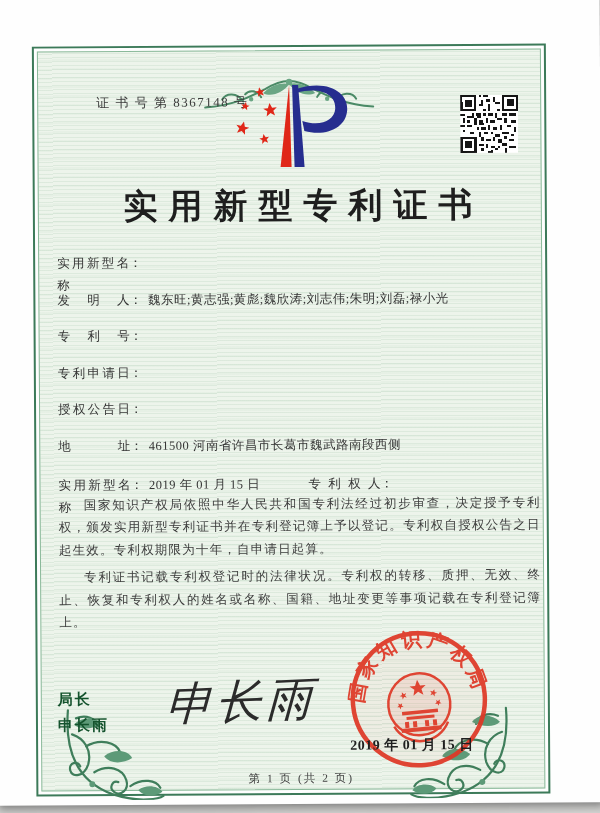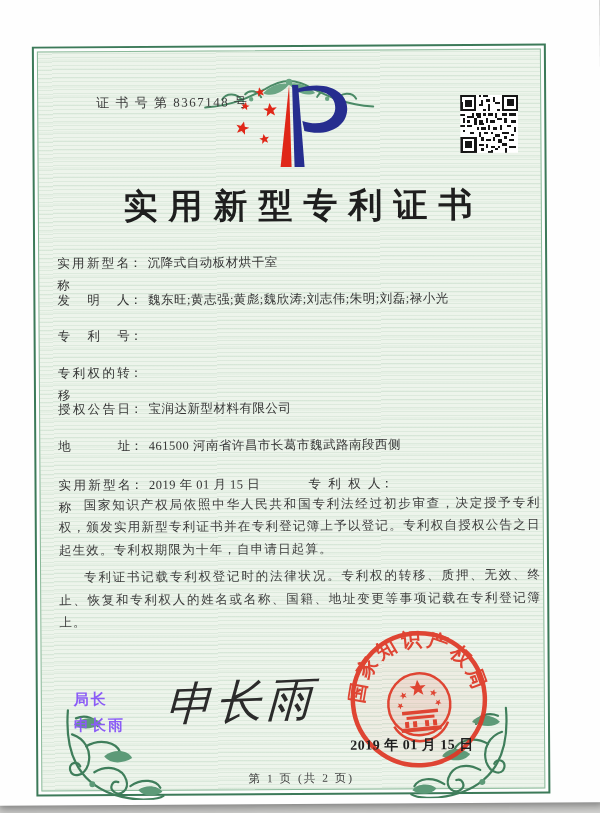--- a/index.html
+++ b/index.html
@@ -57,21 +57,21 @@
   .grant-pair.first{width:250px;}
   .glabel{display:inline-block;width:72px;text-align:justify;text-align-last:justify;}
 
   .paragraphs{
     position:absolute;left:62px;top:498px;width:482px;
     font-size:12.5px;line-height:22.4px;color:#3d3d3d;
     text-align:justify;letter-spacing:1.2px;
   }
   .paragraphs p{margin:0 0 5px 0;text-indent:2em;}
 
-  .signer{position:absolute;left:76px;top:690px;font-size:15px;font-weight:600;color:#8b5cf6;line-height:26px;letter-spacing:2px;}
+  .signer{position:absolute;left:60px;top:690px;font-size:15px;font-weight:600;color:#14532d;line-height:26px;letter-spacing:2px;}
   .signature{
     position:absolute;left:168px;top:676px;
     font-size:46px;color:#2b2b2b;font-style:italic;font-weight:500;
     transform:rotate(-2deg) skewX(-4deg);letter-spacing:4px;white-space:nowrap;
   }
 
   .seal{position:absolute;left:350px;top:634px;opacity:.93;transform:rotate(-5deg);}
   .seal-date{
     position:absolute;left:352px;top:742px;width:160px;
     font-size:14px;font-weight:700;color:#1f1f1f;letter-spacing:.5px;white-space:nowrap;
@@ -240,39 +240,37 @@
           <rect x="19" y="23" width="1" height="2"></rect>
       </g>
     </svg>
 
     <div class="title">实用新型专利证书</div>
 
     <div class="fields">
       <div class="field-row">
         <span class="flabel">实用新型名称</span>
           <span class="fcolon">：</span>
-          <span class="fvalue">沉降式自动板材烘干室</span>
       </div>
       <div class="field-row">
         <span class="flabel">发明人</span>
           <span class="fcolon">：</span>
           <span class="fvalue">魏东旺;黄志强;黄彪;魏欣涛;刘志伟;朱明;刘磊;禄小光</span>
       </div>
       <div class="field-row">
         <span class="flabel">专利号</span>
           <span class="fcolon">：</span>
       </div>
       <div class="field-row">
-        <span class="flabel">专利权的转移</span>
+        <span class="flabel">专利申请日</span>
           <span class="fcolon">：</span>
       </div>
       <div class="field-row">
         <span class="flabel">授权公告日</span>
           <span class="fcolon">：</span>
-          <span class="fvalue">宝润达新型材料有限公司</span>
       </div>
       <div class="field-row">
         <span class="flabel">地址</span>
           <span class="fcolon">：</span>
           <span class="fvalue">461500 河南省许昌市长葛市魏武路南段西侧</span>
       </div>
 
       <div class="grant-row">
         <span class="grant-pair first">
           <span class="glabel">实用新型名称</span>

